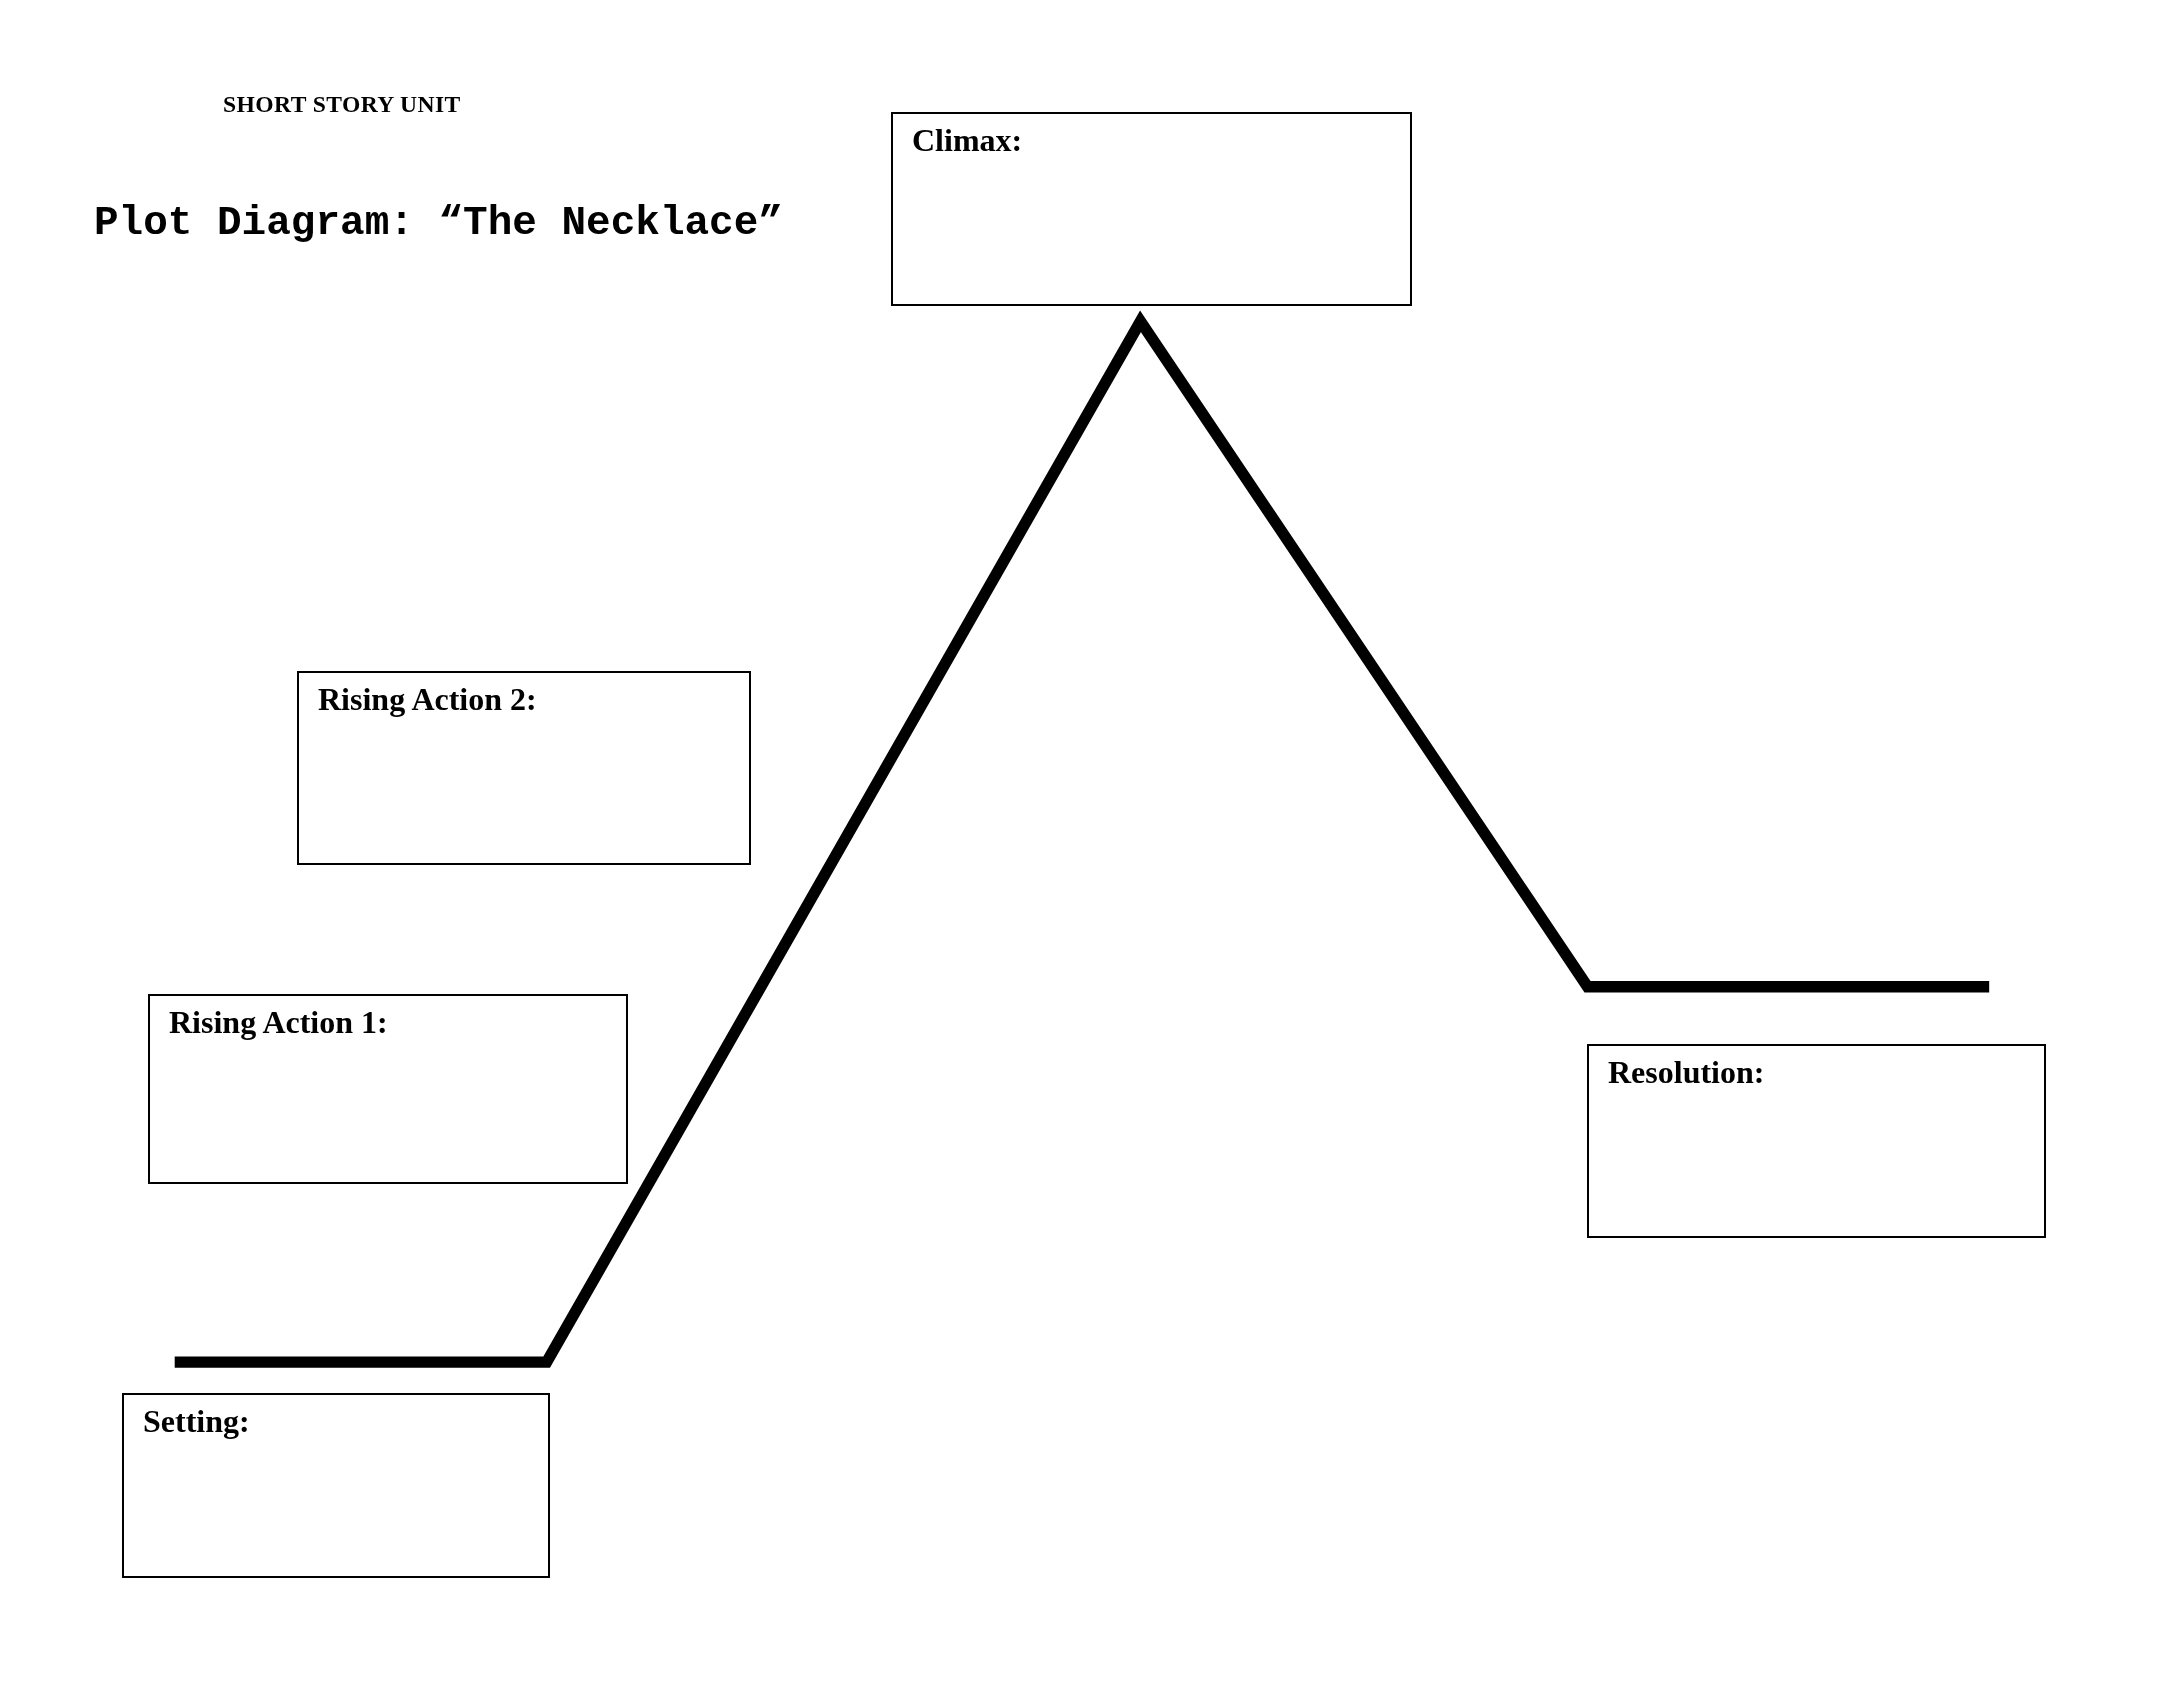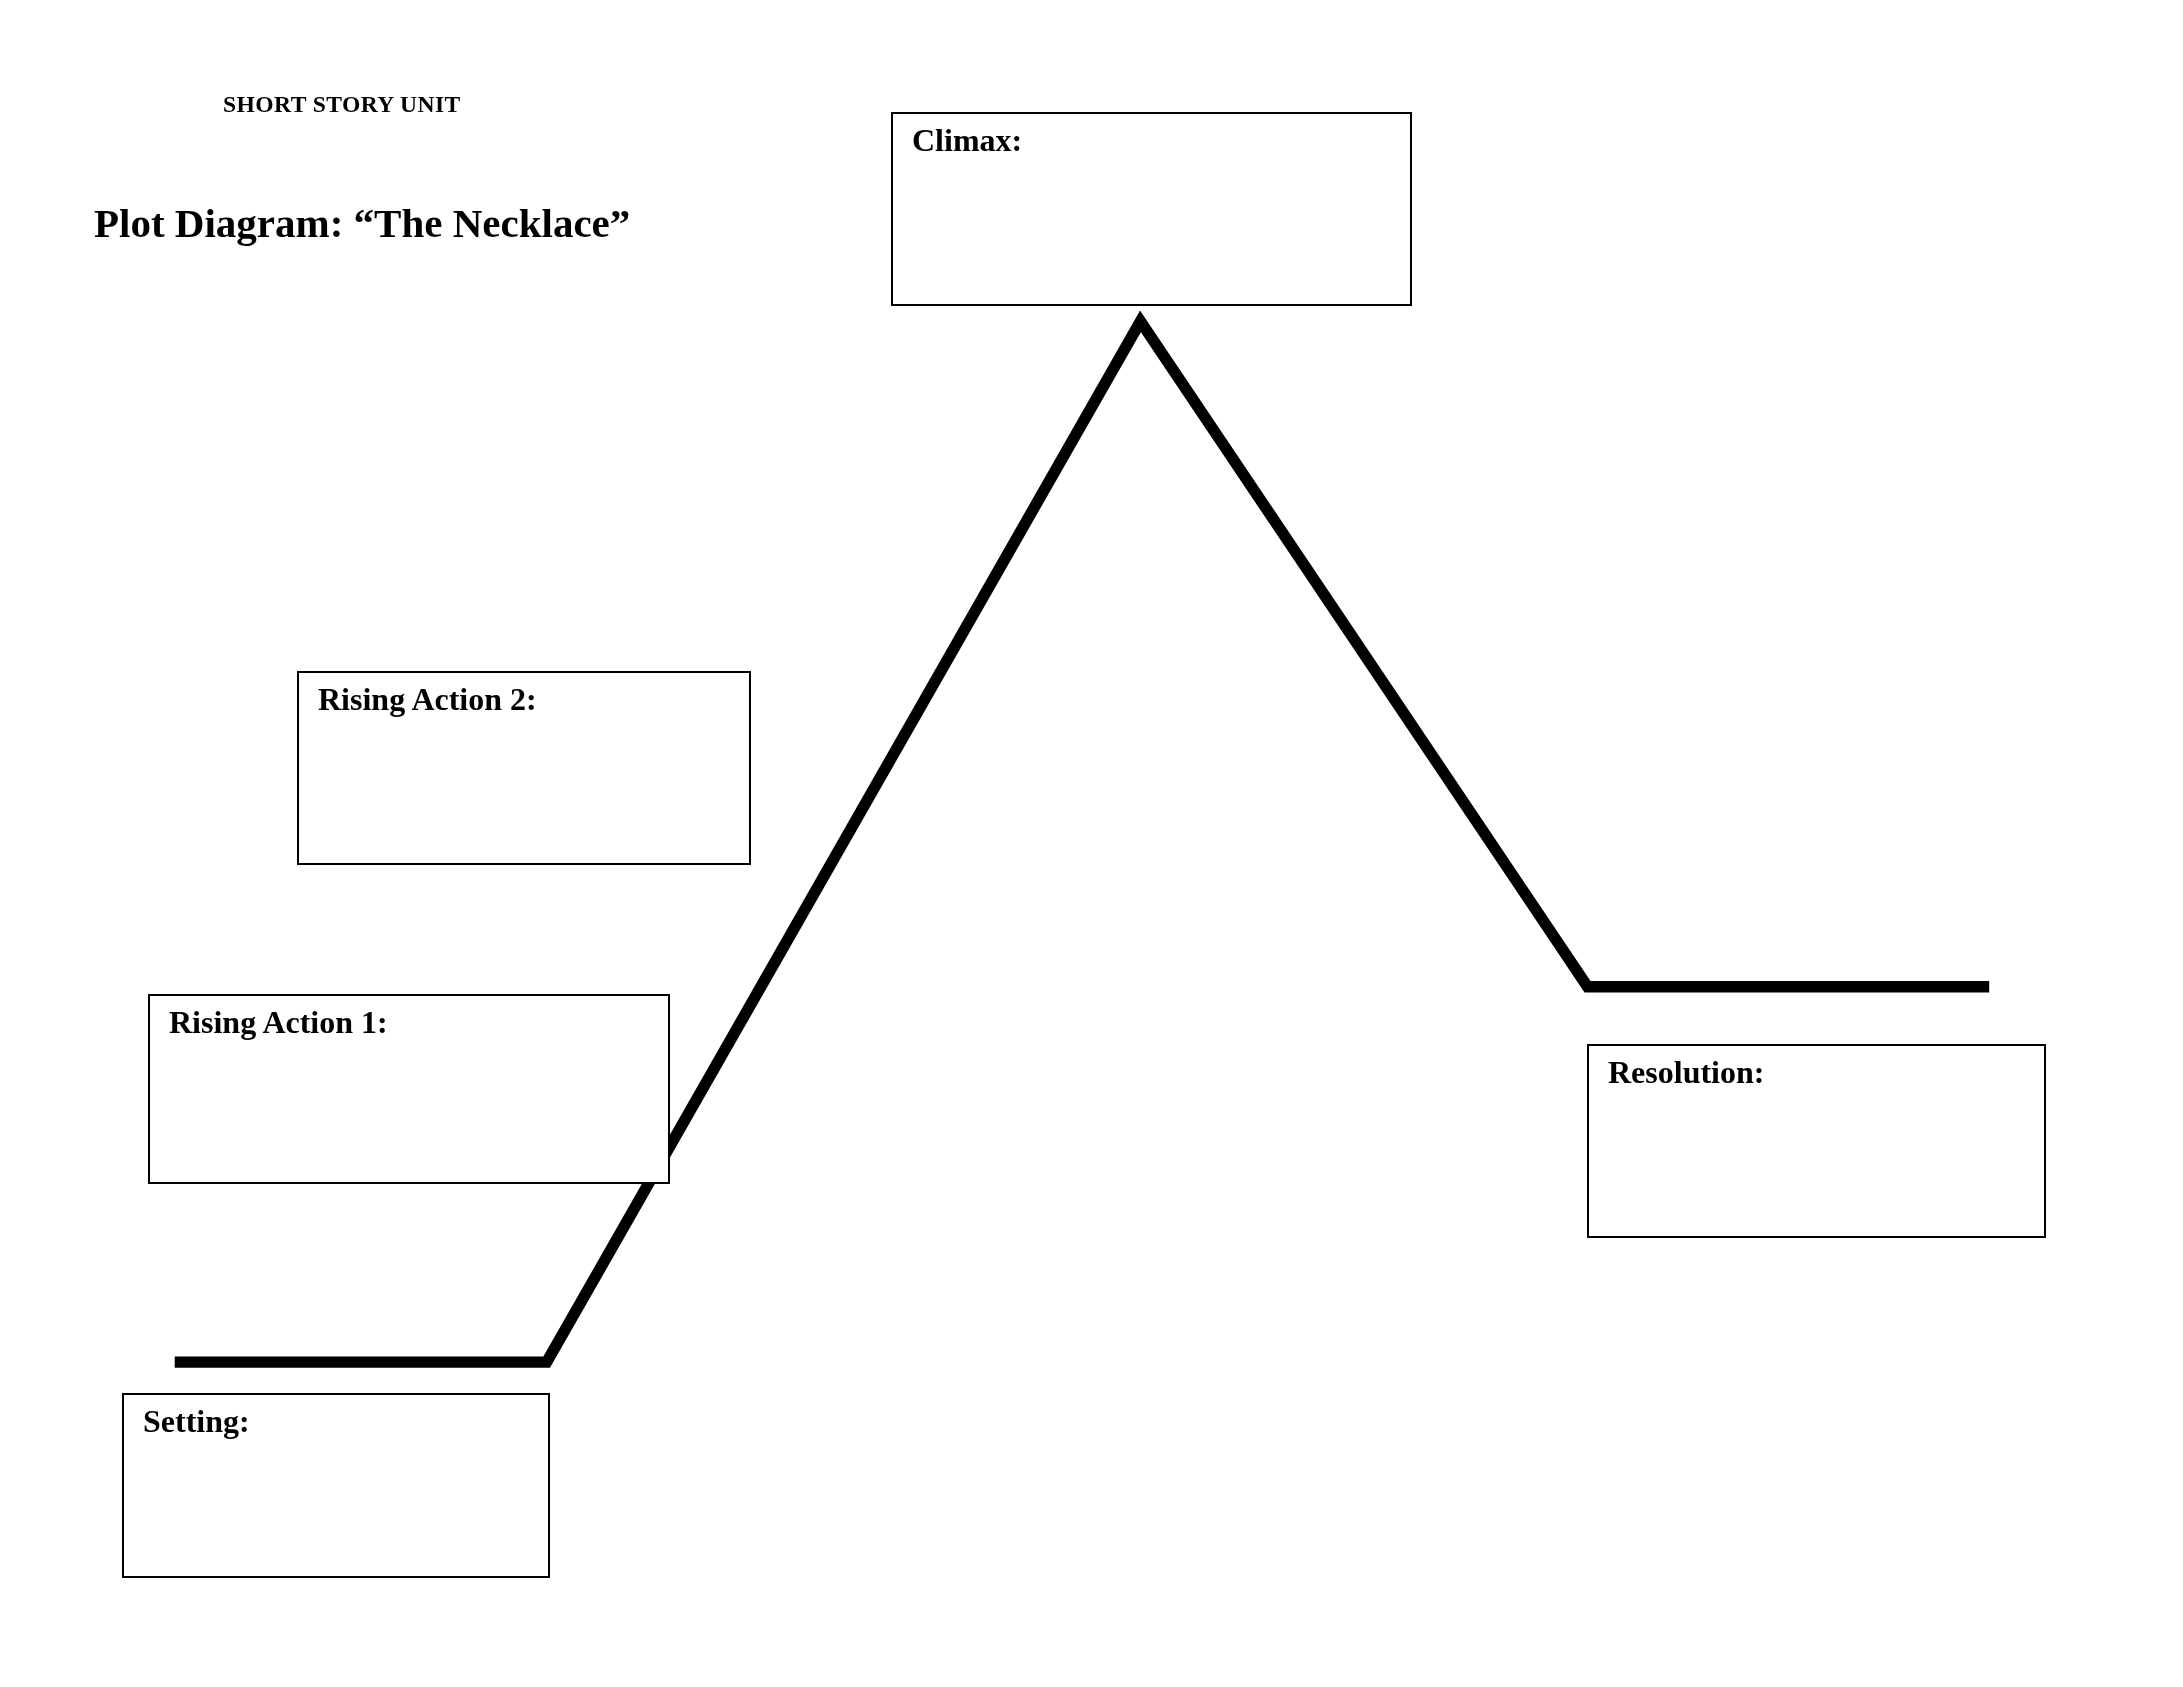--- a/index.html
+++ b/index.html
@@ -30,21 +30,21 @@
     font-size: 23.6px;
     letter-spacing: 0.4px;
     white-space: nowrap;
     line-height: 1;
   }
 
   .page-title {
     position: absolute;
     left: 70px;
     top: 203px;
-    font-family: Liberation Serif, serif;
+    font-family: Liberation Mono, monospace;
     font-weight: bold;
     font-size: 41px;
     white-space: nowrap;
     line-height: 1;
   }
 
   
   .plot-line {
     position: absolute;
     left: 0;
@@ -73,21 +73,21 @@
     white-space: nowrap;
     text-align: right;
   }
 
   
   .box-climax        { left: 867px;  top: 112px;  width: 521px;  height: 194px; }
   .box-rising3       { left: 424px;  top: 362px;  width: 454px;  height: 203px; }
   .box-falling1      { left: 1349px; top: 342px;  width: 454px;  height: 199px; }
   .box-falling2      { left: 1550px; top: 611px;  width: 454px;  height: 199px; }
   .box-rising2       { left: 273px;  top: 671px;  width: 454px;  height: 194px; padding-left: 40px; }
-  .box-rising1       { left: 124px;  top: 994px; width: 522px;  height: 190px; padding-left: 20px; }
+  .box-rising1       { left: 124px;  top: 994px; width: 480px;  height: 190px; padding-left: 20px; }
   .box-resolution    { left: 1563px; top: 1044px; width: 459px;  height: 194px; }
   .box-setting       { left: 98px;  top: 1393px; width: 428px;  height: 185px; }
 </style>
 </head>
 <body>
 
 <div id="page">
 
   <div class="unit-label">SHORT STORY UNIT</div>
 

